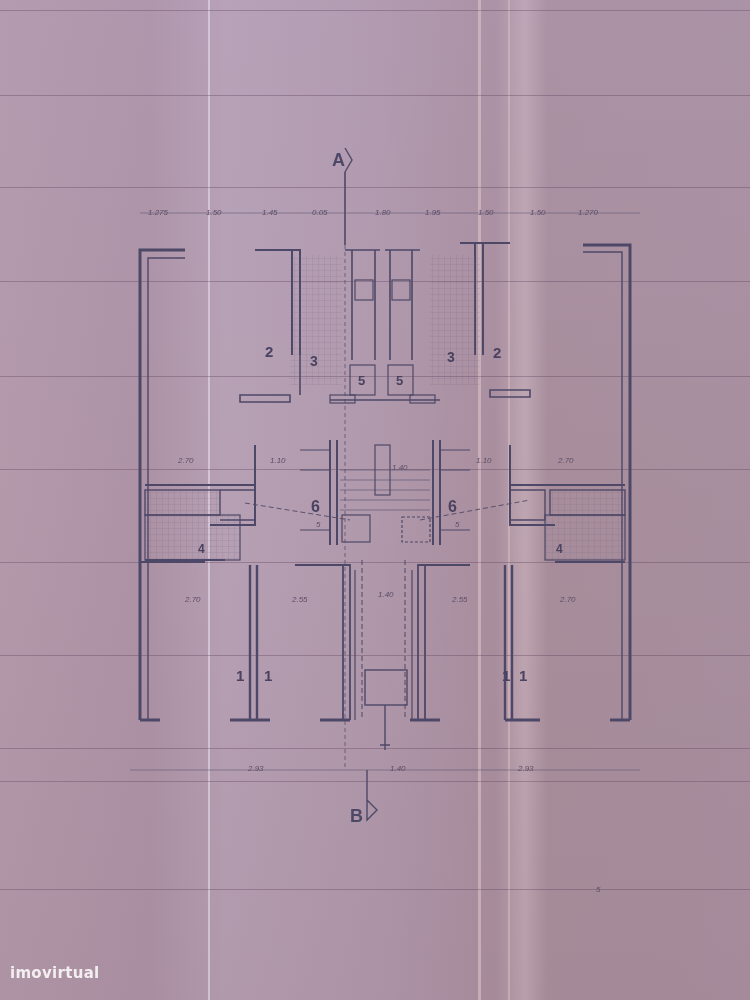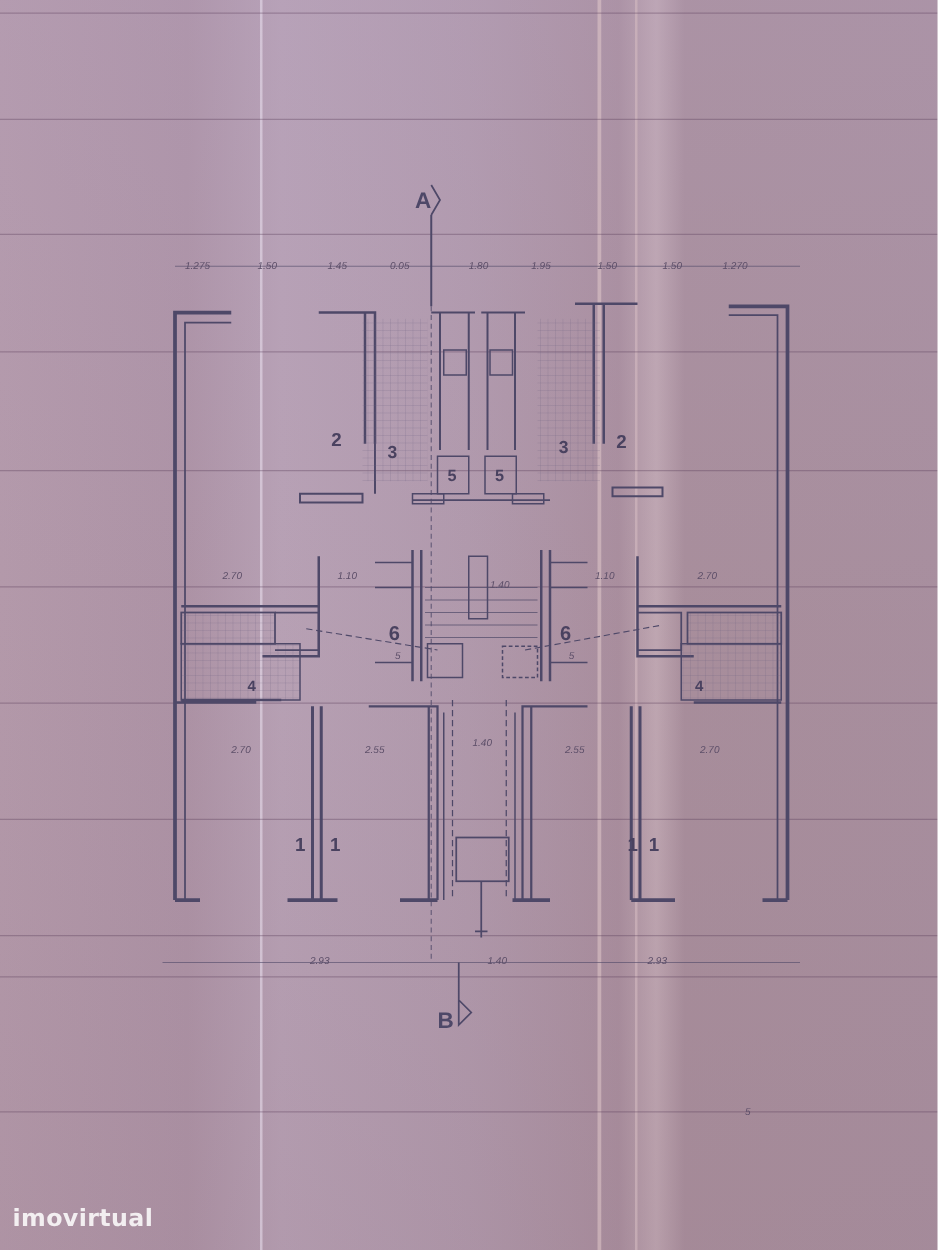--- a/index.html
+++ b/index.html
@@ -13,21 +13,21 @@
       background: linear-gradient(180deg, rgba(180,160,190,0.25) 0%, rgba(160,130,140,0.05) 50%, rgba(150,120,135,0.2) 100%);
     }
     .fold-v { position:absolute; top:0; bottom:0; width:2px; background:rgba(235,225,240,0.55); }
     .fold-h { position:absolute; left:0; right:0; height:1px; background:rgba(90,60,90,0.35); }
     svg.plan { position:absolute; left:0; top:0; }
     .room-label { font-family:"Liberation Sans", sans-serif; font-weight:bold; fill:#4a4260; }
     .dim { font-family:"Liberation Sans", sans-serif; font-size:8px; fill:#5c4e68; font-style:italic; }
     .section-label { font-family:"Liberation Sans", sans-serif; font-weight:bold; font-size:18px; fill:#4e4868; }
     .watermark {
       position:absolute; left:10px; top:964px; color:rgba(255,255,255,0.85);
-      font-family:"DejaVu Sans", sans-serif; font-size:19px; font-weight:bold; letter-spacing:0.3px;text-align:center;
+      font-family:"DejaVu Sans", sans-serif; font-size:15px; font-weight:bold; letter-spacing:0.3px;text-align:center;
     }
   </style>
 </head>
 <body>
 
 <div class="paper-overlay"></div>
 <div class="fold-v" style="left:208px"></div>
 <div class="fold-v" style="left:478px;width:3px;background:rgba(230,205,205,0.5)"></div>
 <div class="fold-v" style="left:508px;width:2px;background:rgba(215,190,195,0.55)"></div>
 <div class="fold-h" style="top:10px"></div>

